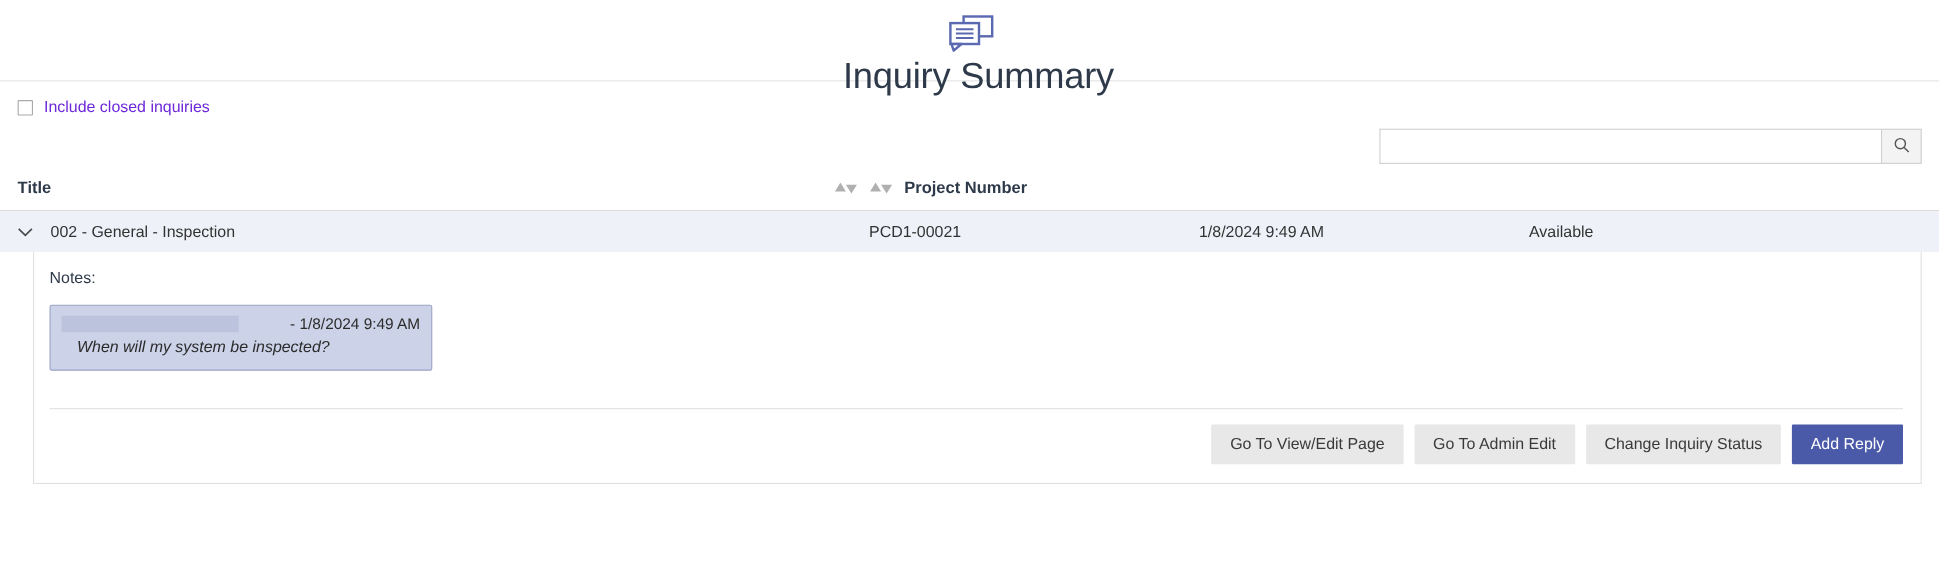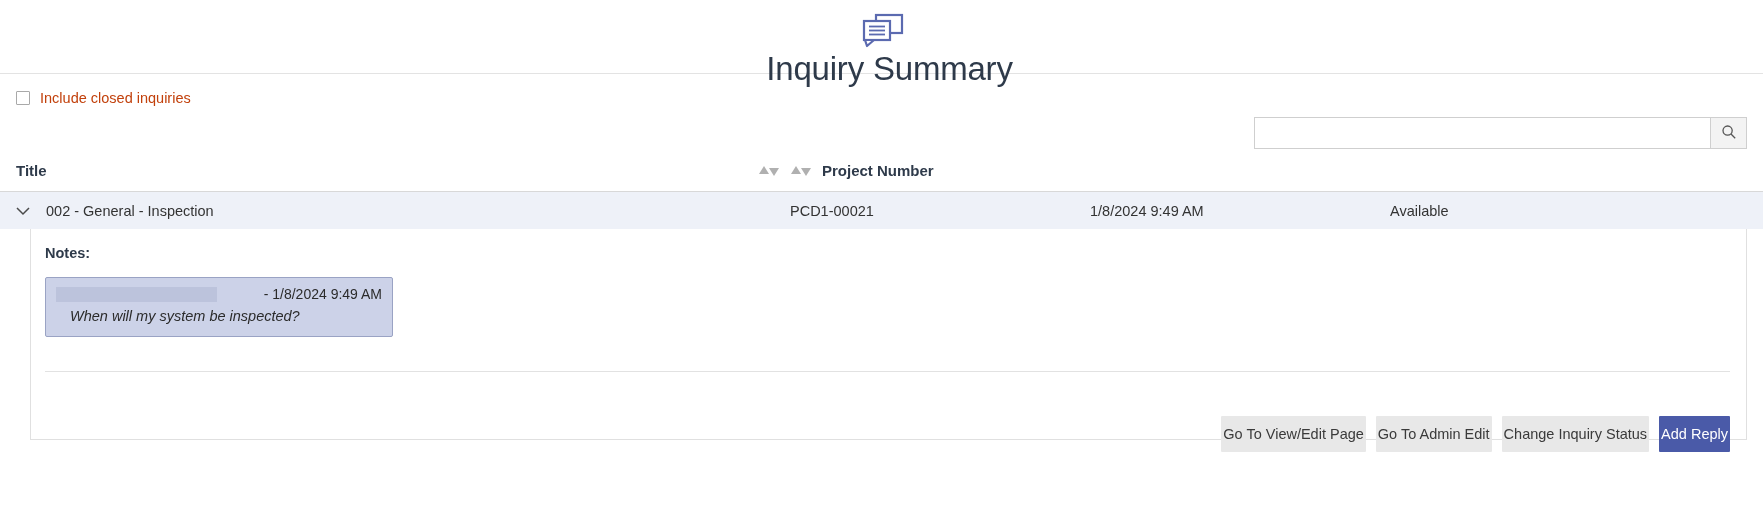--- a/index.html
+++ b/index.html
@@ -41,21 +41,21 @@
     height: 34px;
   }
   .chk {
     width: 14px; height: 14px;
     border: 1px solid #a9a9a9;
     background: #fff;
     border-radius: 1px;
     margin-right: 10px;
     flex: none;
   }
-  .chk-label { font-size: 14.5px; color: #c2410c; }
+  .chk-label { font-size: 14.5px; color: #6d28d9; }
 
   
   .search-row {
     display: flex;
     justify-content: flex-end;
     padding: 9px 16px 0 0;
     height: 54px;
   }
   .search-wrap { display: flex; height: 32px; }
   .search-input {
@@ -139,21 +139,21 @@
     margin: 0 16px 0 30px;
     background: #ffffff;
     border: 1px solid #e0e0e0;
     border-top: none;
     padding: 16px 16px 0 14px;
     height: 211px;
     position: relative;
   }
   .notes-label {
     font-size: 14.5px;
-    font-weight: bold;
+    font-weight: normal;
     color: #2e3a4a;
     margin-bottom: 16px;
   }
   .note-card {
     width: 348px;
     background: #ccd2e8;
     border: 1px solid #9aa3c4;
     border-radius: 2px;
     padding: 8px 10px 12px 10px;
   }
@@ -193,25 +193,24 @@
     display: flex;
     gap: 10px;
   }
   .btn {
     font-family: "Liberation Sans", sans-serif;
     font-size: 14.5px;
     border: none;
     background: #e8e8e8;
     color: #3a3a3a;
     height: 36px;
-    padding: 0 2px;
+    padding: 0 17px;
     cursor: pointer;
     border-radius: 1px;
     white-space: nowrap;
-    margin-top: 30px;
   }
   .btn-primary {
     background: #4a5aa8;
     color: #ffffff;
   }
 </style>
 </head>
 <body>
 
 <div class="page">

